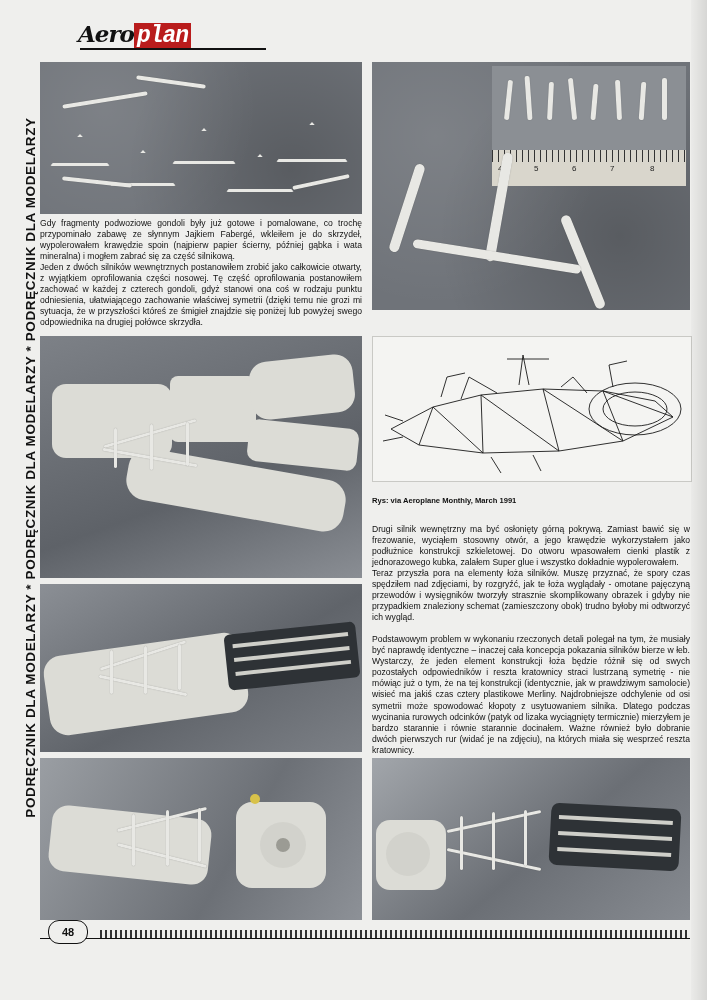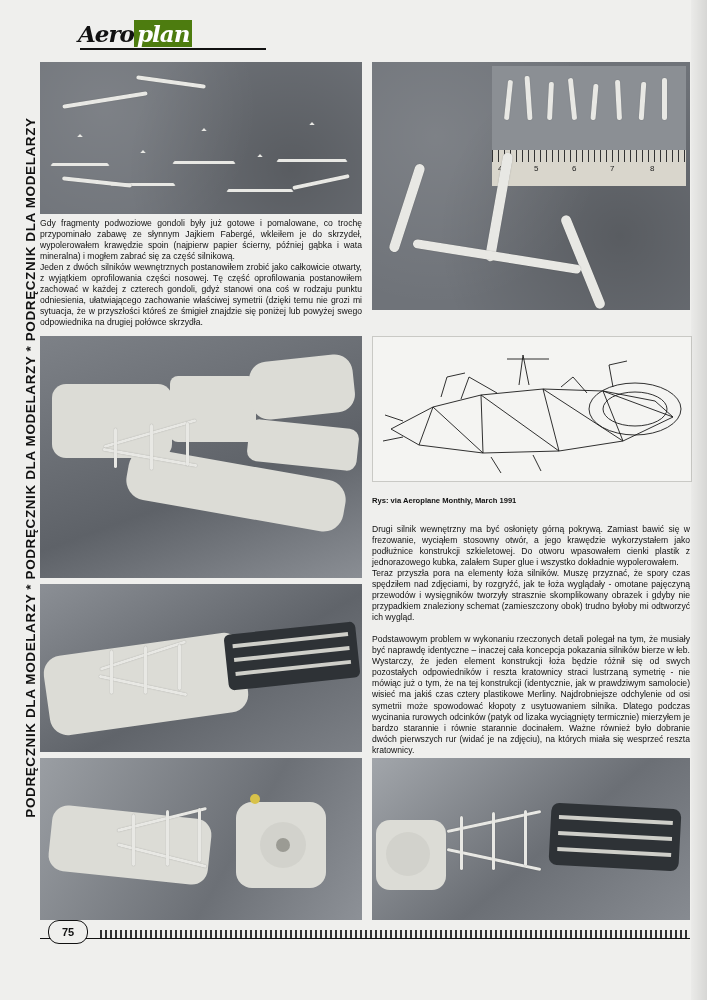--- a/index.html
+++ b/index.html
@@ -39,21 +39,21 @@
   }
   .logo{
     position:absolute;left:38px;top:2px;
     font-family:"DejaVu Serif", serif;
     font-style:italic;font-weight:bold;
     font-size:23px;
     letter-spacing:-1px;
     color:#111;
   }
   .logo .half{
-    background:#4d7c0f;color:#fff;padding:0 3px;
+    background:#b91c1c;color:#fff;padding:0 3px;font-family:Liberation Mono, monospace;
   }
   .rule{
     position:absolute;left:40px;top:30px;width:186px;height:2px;background:#111;
   }
 
   
   .photo{
     position:absolute;
     background:#6f7379;
     overflow:hidden;
@@ -255,16 +255,16 @@
     </div>
     <div class="strut" style="left:74px;top:62px;width:96px;height:3px;transform:rotate(-12deg);"></div>
     <div class="strut" style="left:74px;top:100px;width:96px;height:3px;transform:rotate(12deg);"></div>
     <div class="strut" style="left:88px;top:58px;width:3px;height:54px;"></div>
     <div class="strut" style="left:120px;top:54px;width:3px;height:58px;"></div>
     <div class="strut" style="left:152px;top:52px;width:3px;height:56px;"></div>
   </div>
 
   <div class="footer-rule"></div>
   <div class="footer-dots"></div>
-  <div class="pagenum">75</div>
+  <div class="pagenum">48</div>
 
   <div class="scan-edge"></div>
 </div>
 
 </body></html>

